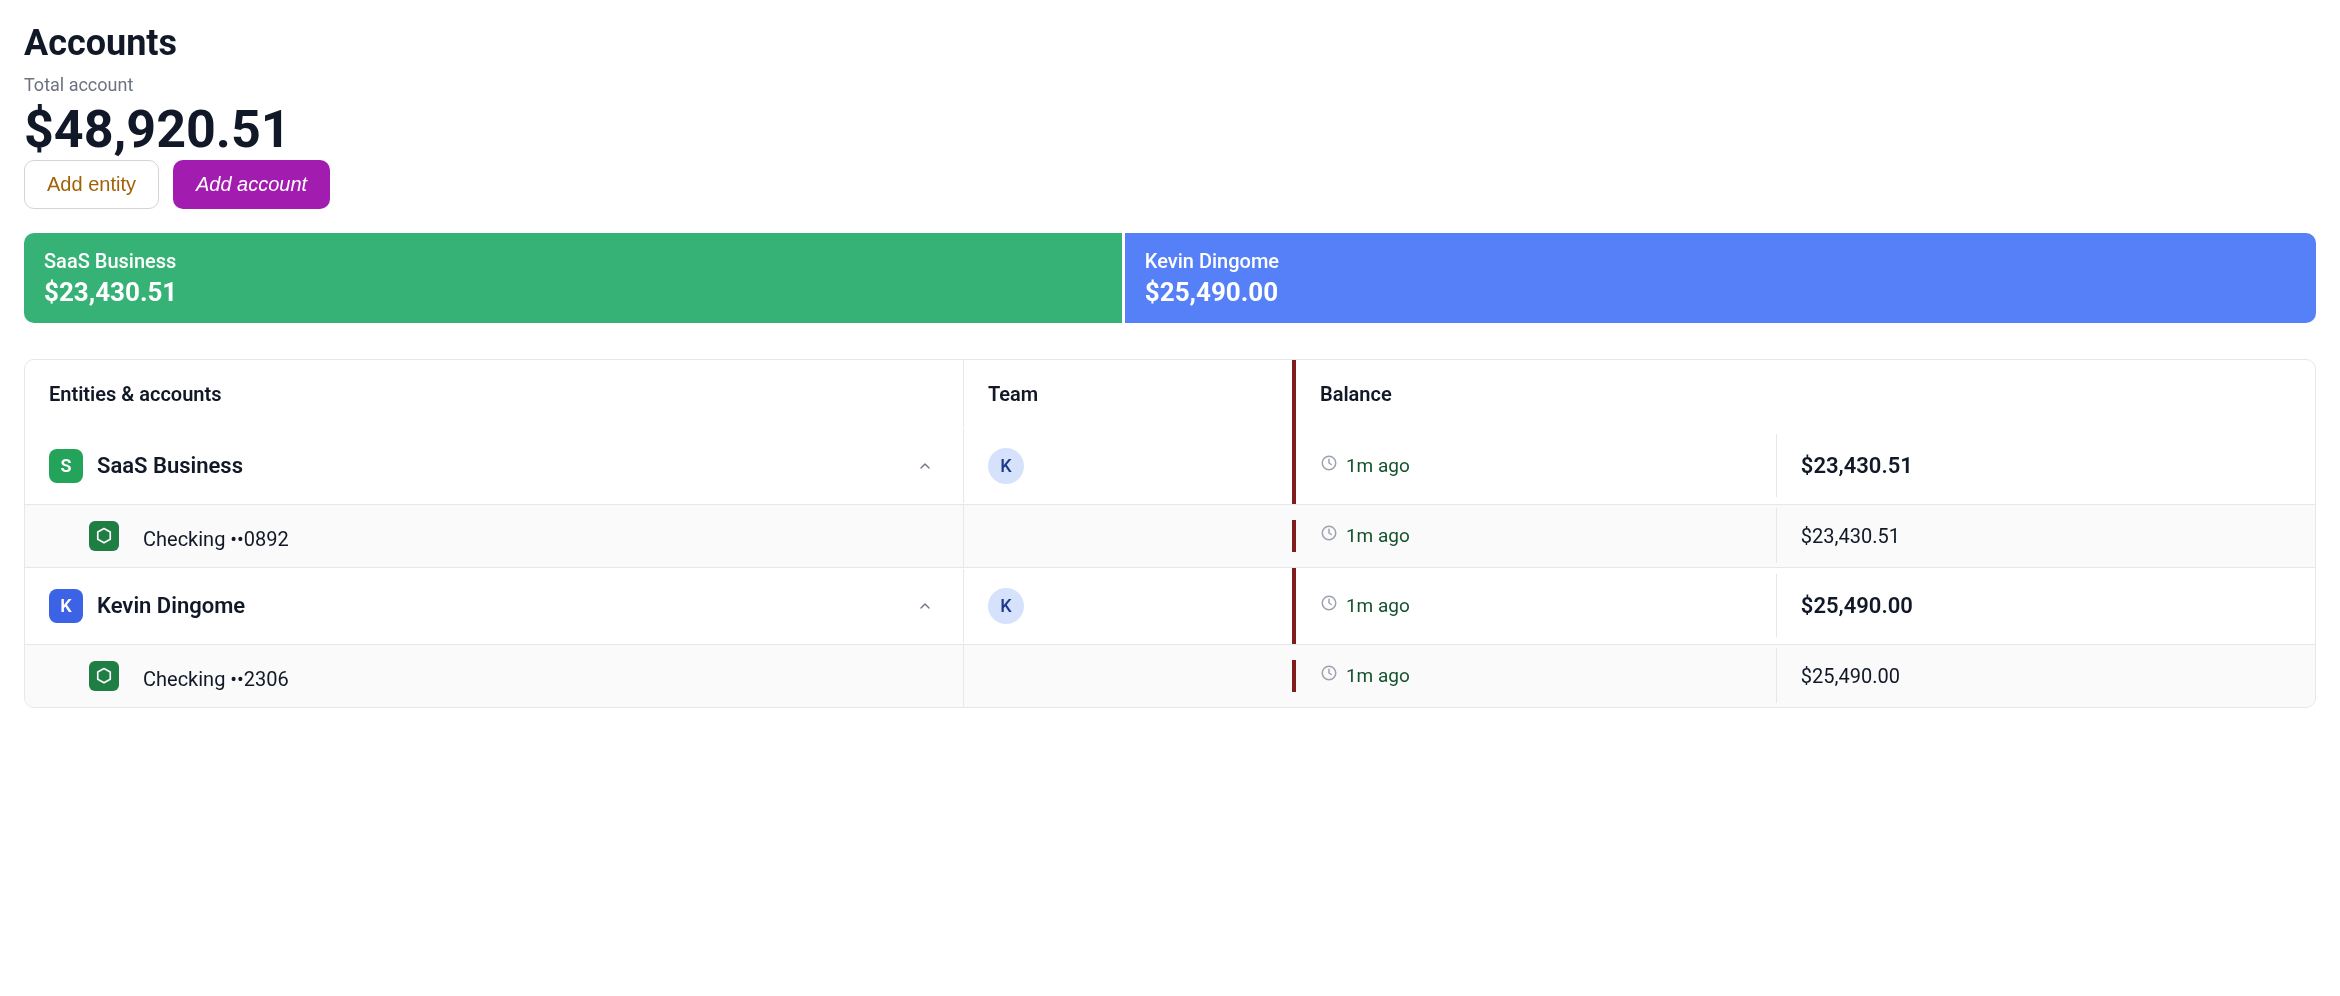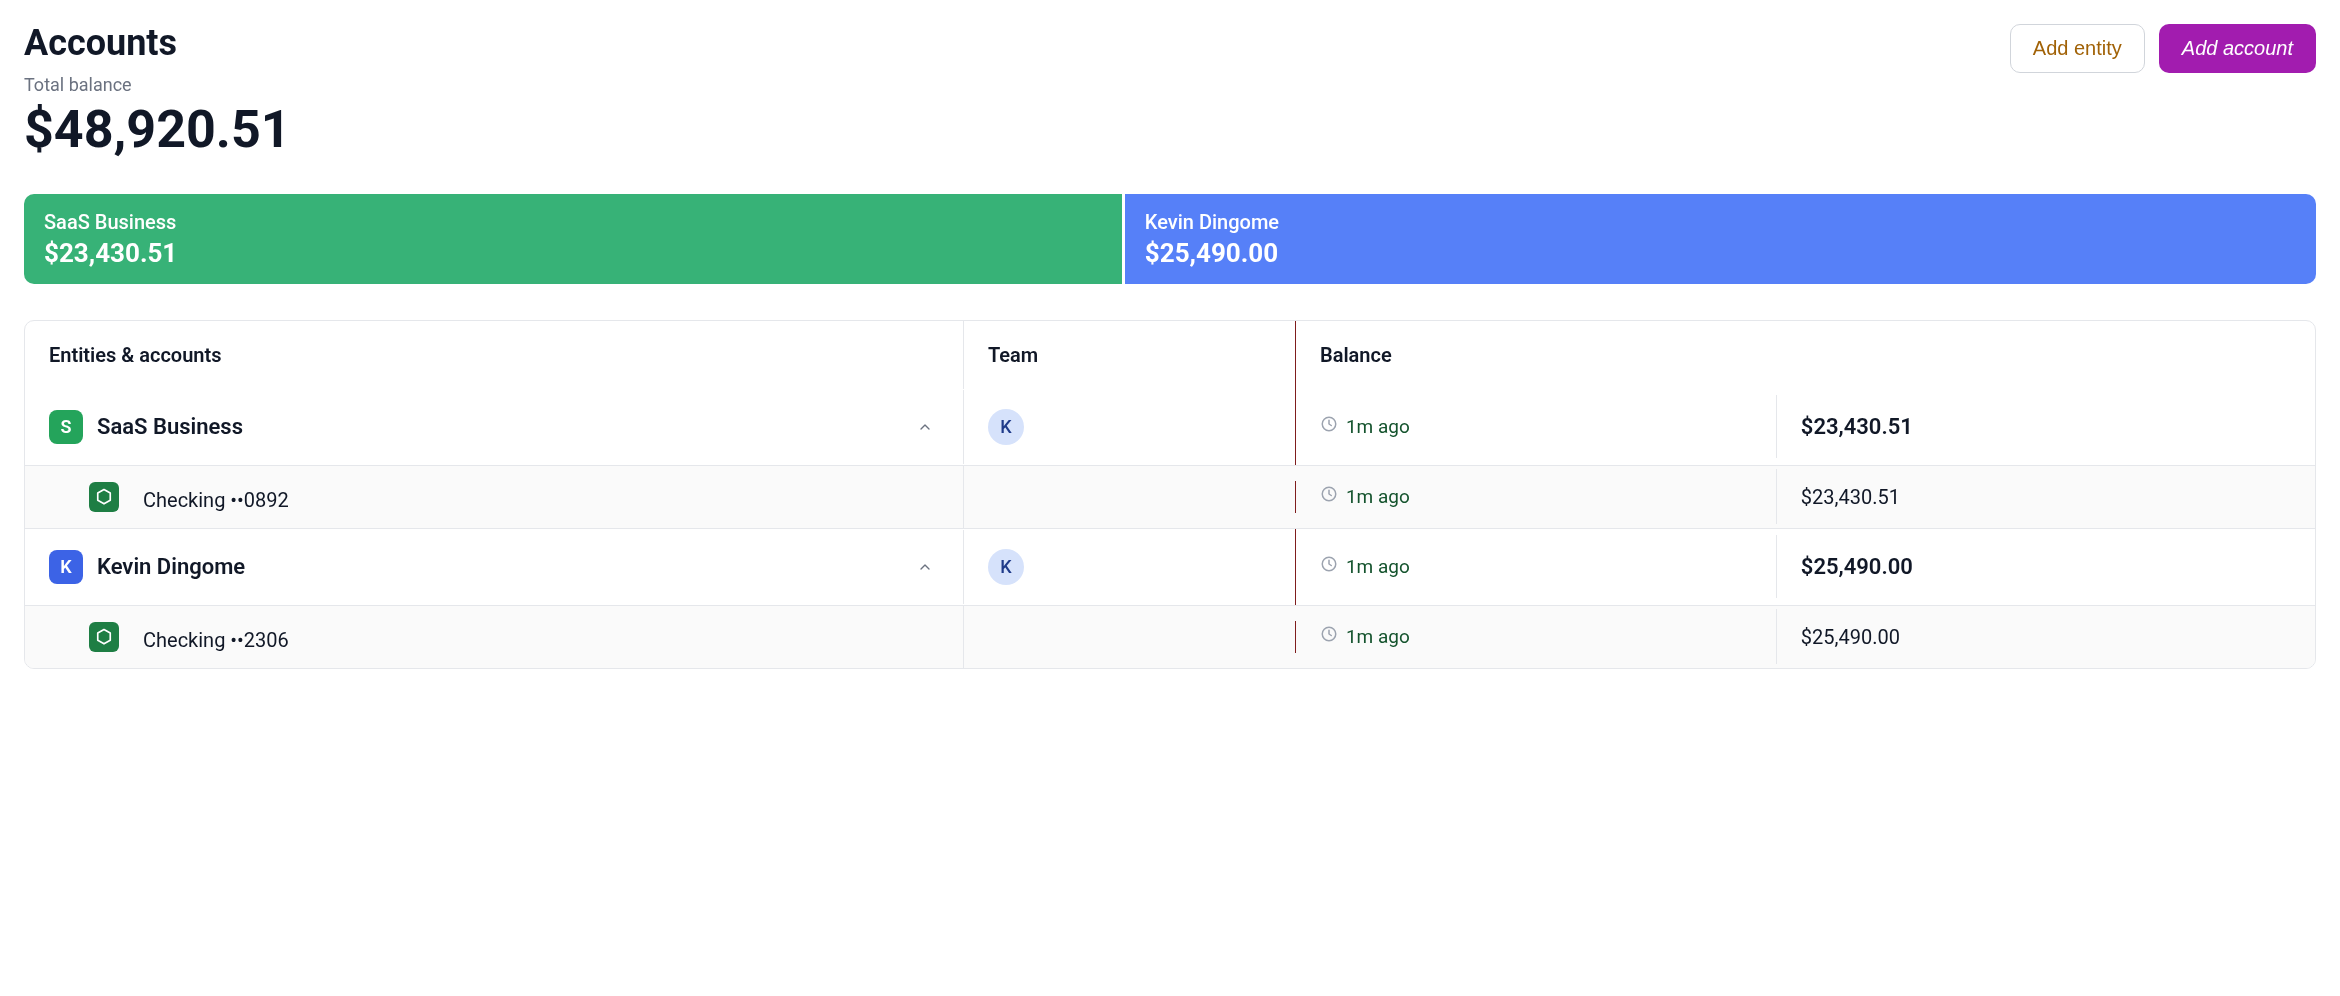--- a/index.html
+++ b/index.html
@@ -2,21 +2,21 @@
 <html><head>
   <meta charset="utf-8">
   <style>
     * { box-sizing: border-box; margin: 0; padding: 0; }
     body {
       font-family: -apple-system, BlinkMacSystemFont, "Segoe UI", Roboto, Helvetica, Arial, sans-serif;
       background: #fff;
       color: #111827;
       padding: 24px;
     }
-    .header { display: flex; justify-content: space-between; align-items: flex-start; margin-bottom: 34px; }
+    .header { display: flex; justify-content: space-between; align-items: flex-start; margin-bottom: 24px; flex-direction: column; }
     .title { font-size: 36px; font-weight: 700; line-height: 1.1; }
     .sub-label { font-size: 18px; color: #6B7280; margin-top: 10px; }
     .total-balance { font-size: 52px; font-weight: 700; margin-top: 4px; }
     .actions { display: flex; gap: 14px; }
     .btn { font-size: 20px; padding: 12px 22px; border-radius: 10px; cursor: pointer; border: 1px solid transparent; font-weight: 500; }
     .btn-secondary { background: #fff; border-color: #D1D5DB; color: #a16207; }
     .btn-primary { background: #a21caf; color: #fff; font-style: italic; }
 
     .bar { display: flex; width: 100%; border-radius: 10px; overflow: hidden; margin-bottom: 36px; }
     .bar-seg { padding: 16px 20px; color: #fff; position: relative; }
@@ -24,21 +24,21 @@
     .bar-name { font-size: 20px; font-weight: 500; }
     .bar-amount { font-size: 26px; font-weight: 700; margin-top: 4px; }
     .seg-green { background: #37B277; }
     .seg-blue { background: #5680F8; }
 
     .table { width: 100%; border: 1px solid #E5E7EB; border-radius: 10px; overflow: hidden; }
     .row { display: flex; align-items: center; border-top: 1px solid #E5E7EB; }
     .row:first-child { border-top: none; }
     .cell { padding: 20px 24px; display: flex; align-items: center; gap: 12px; }
     .c1 { flex: 0 0 41%; border-right: 1px solid #E5E7EB; justify-content: space-between; }
-    .c2 { flex: 0 0 14.5%; border-right: 1px solid #7f1d1d; }
+    .c2 { flex: 0 0 14.5%; border-right: 4px solid #7f1d1d; }
     .c3 { flex: 0 0 21%; border-right: 1px solid #E5E7EB; color: #14532d; }
     .c4 { flex: 1; }
 
     .header-row .cell { font-size: 20px; font-weight: 600; color: #111827; padding: 22px 24px; }
     .header-row .c3 { color: #111827; }
 
     .entity-row { background: #fff; }
     .entity-row .c1-left { display: flex; align-items: center; gap: 14px; }
     .entity-row .name { font-size: 22px; font-weight: 600; }
     .entity-row .balance { font-size: 22px; font-weight: 600; }
@@ -62,21 +62,21 @@
 
     .hex-badge { width: 30px; height: 30px; border-radius: 6px; background: #1E7E44; display:flex; align-items:center; justify-content:center; flex-shrink:0; }
     .hex-badge svg { width: 20px; height: 20px; color:#fff; }
   </style>
 </head>
 <body>
 
 <div class="header">
   <div>
     <div class="title">Accounts</div>
-    <div class="sub-label">Total balance</div>
+    <div class="sub-label">Total account</div>
     <div class="total-balance">$48,920.51</div>
   </div>
   <div class="actions">
     <button class="btn btn-secondary">Add entity</button>
     <button class="btn btn-primary">Add account</button>
   </div>
 </div>
 
 <div class="bar" id="balance-bar">
     <div class="bar-seg seg-green" style="flex: 0 0 47.9%;">

